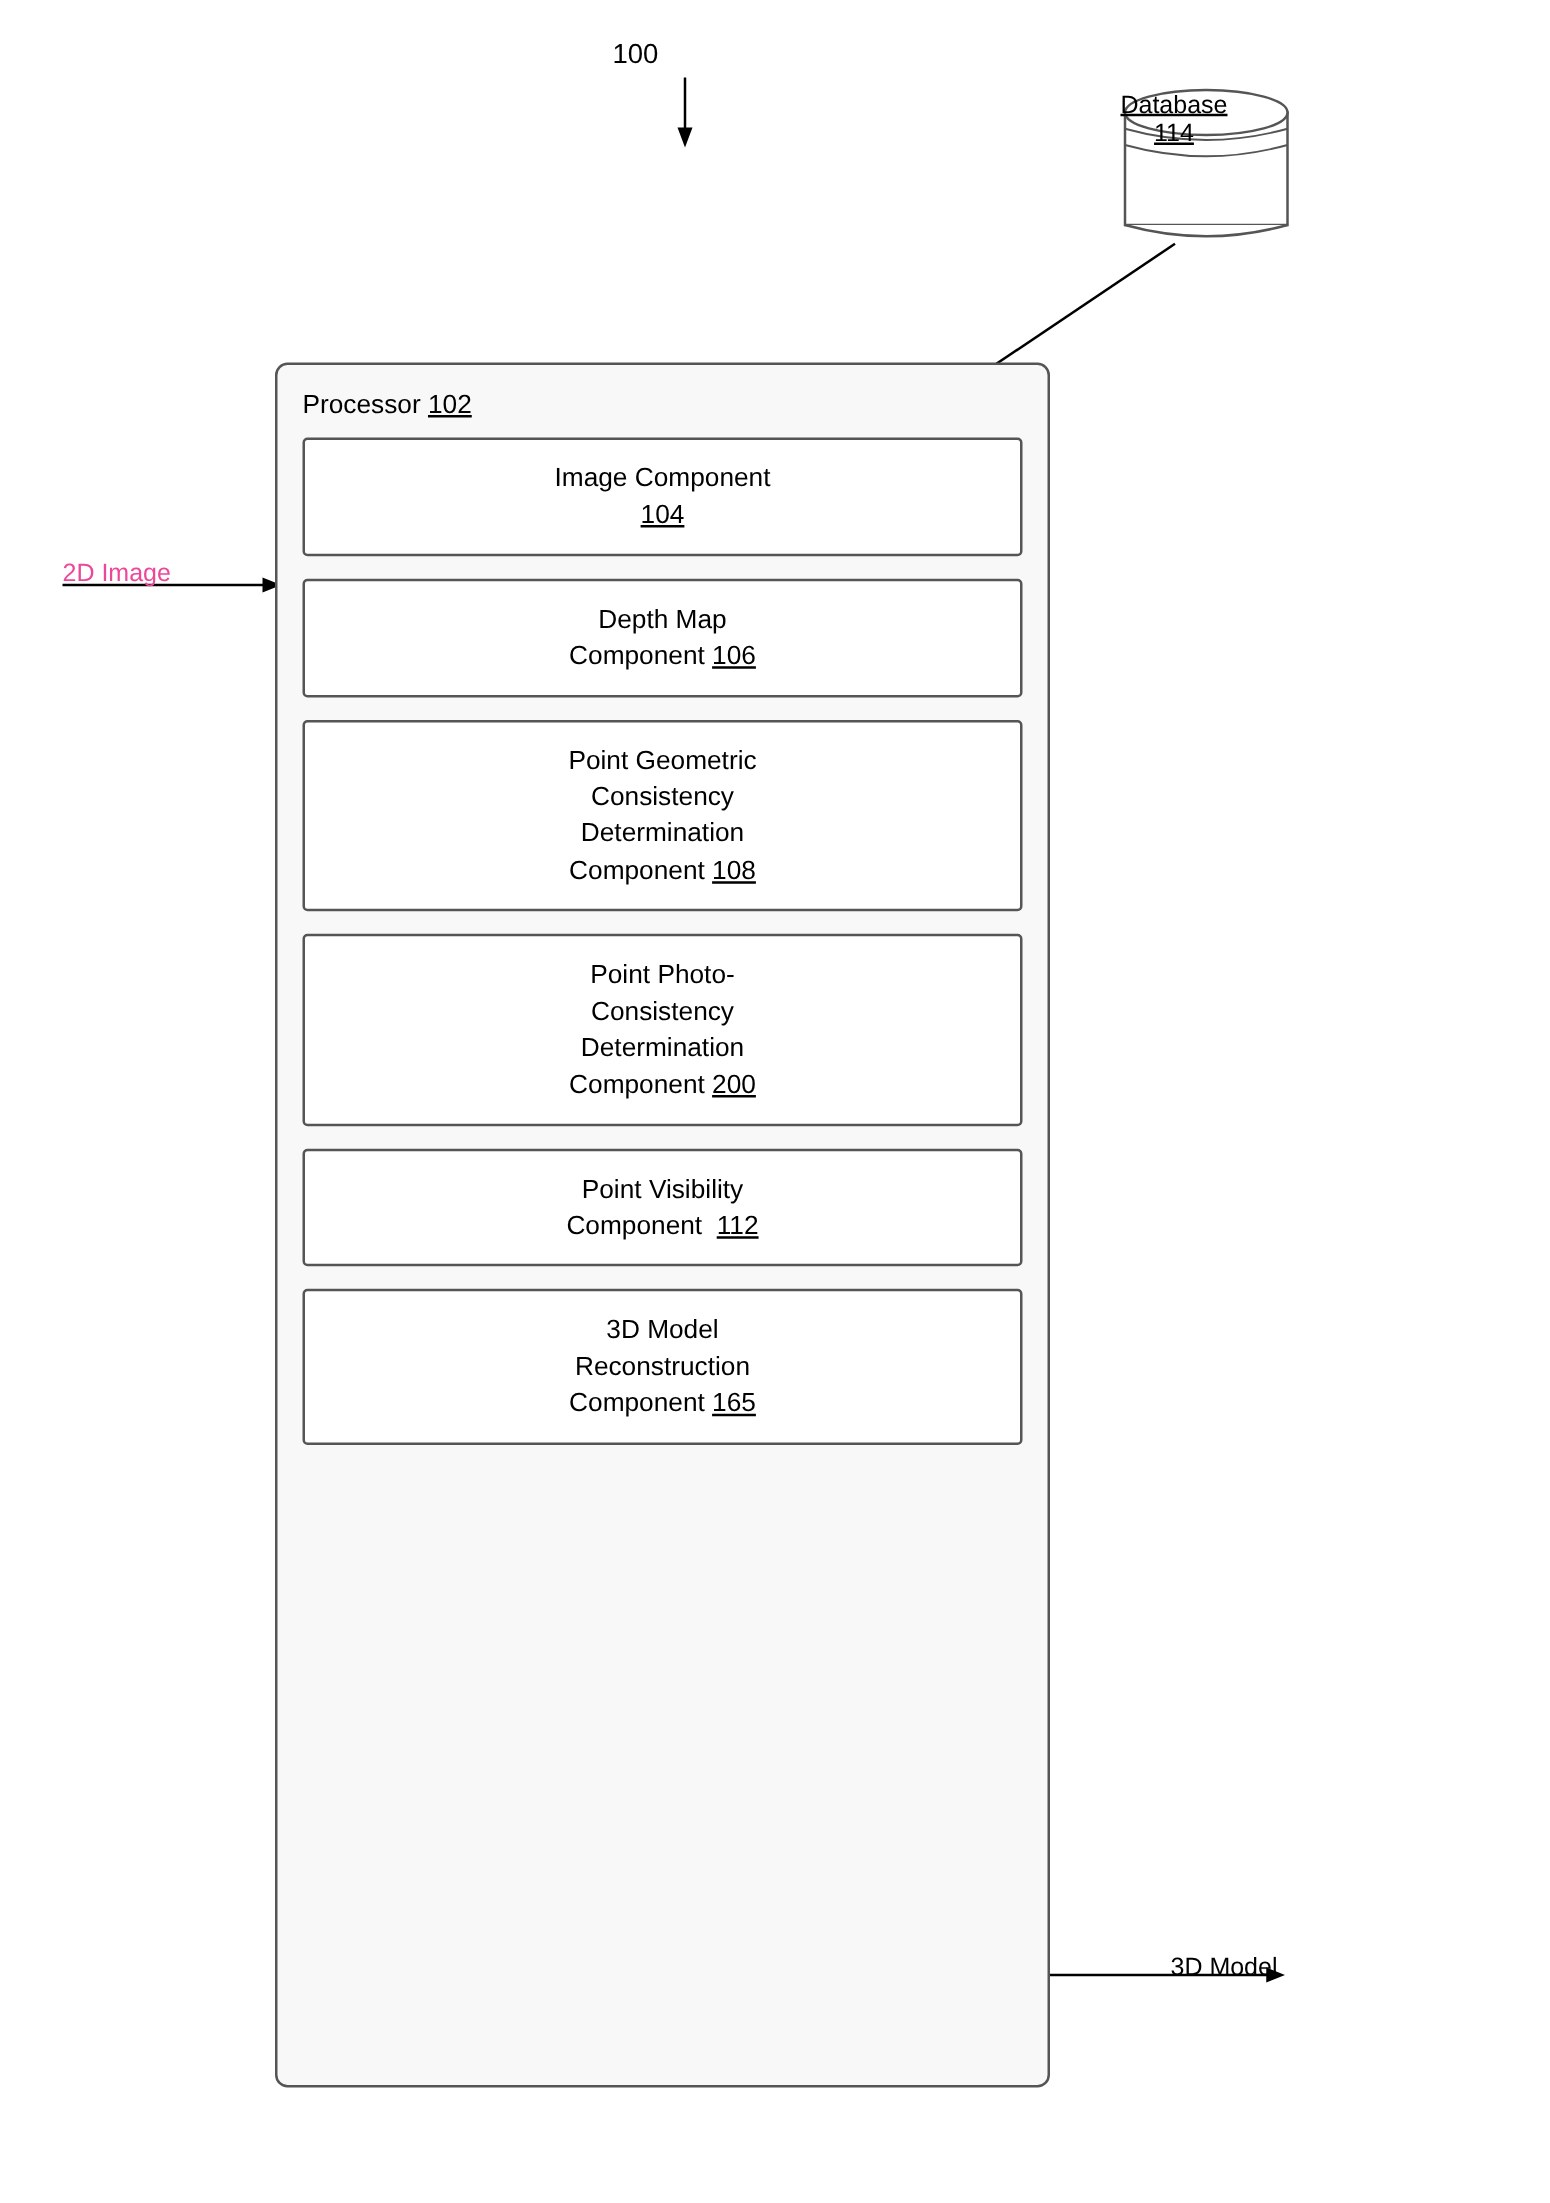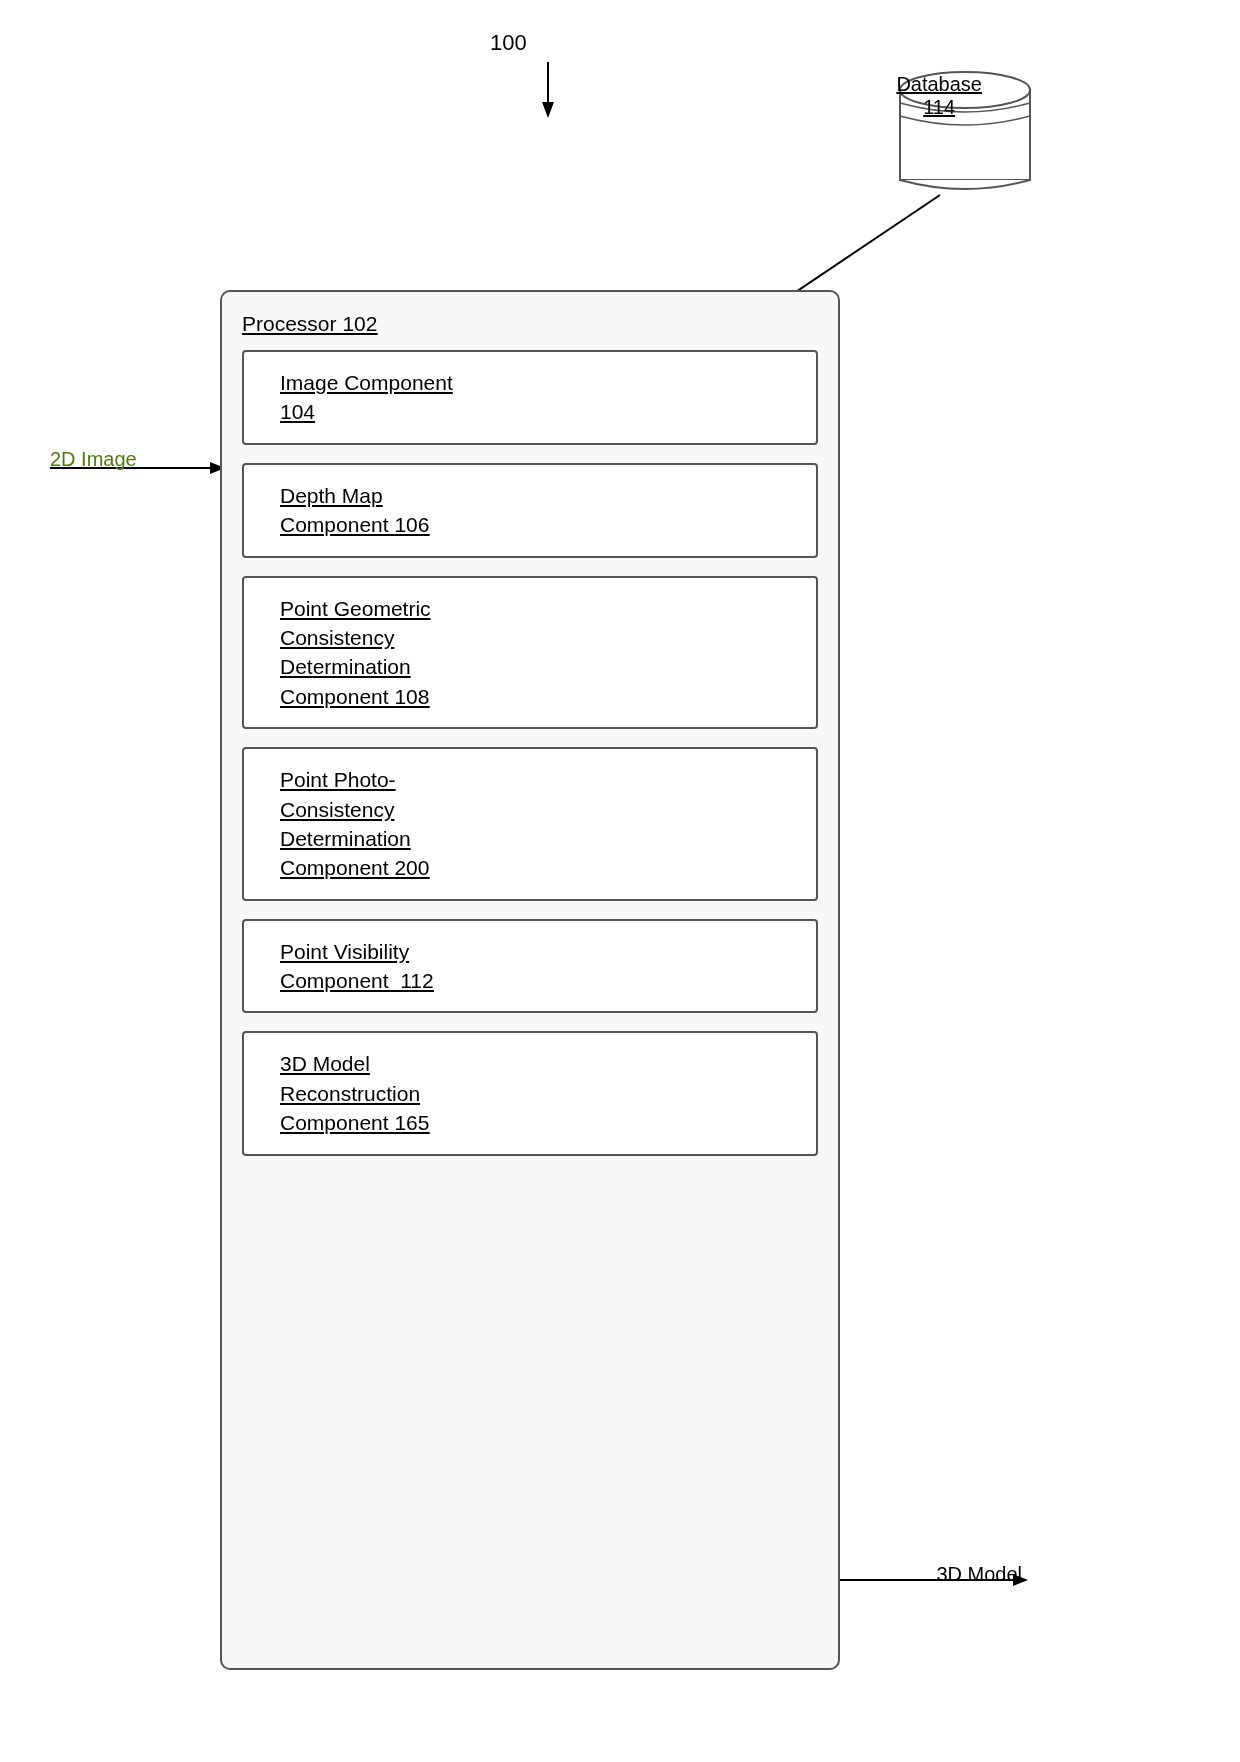--- a/index.html
+++ b/index.html
@@ -51,56 +51,56 @@
     .processor-box {
       position: absolute;
       top: 290px;
       left: 220px;
       width: 620px;
       height: 1380px;
       border: 2px solid #555;
       border-radius: 10px;
       background: #f8f8f8;
       padding: 20px;
-      text-decoration: underline;
     }
 
     .processor-label {
       font-size: 21px;
       color: #000;
       margin-bottom: 14px;
     }
 
     .processor-label span {
       text-decoration: underline;
     }
 
     
     .component-box {
       border: 2px solid #555;
       border-radius: 4px;
       background: #fff;
       margin-bottom: 18px;
       padding: 16px 36px;
+      text-align: center;
       font-size: 21px;
       color: #000;
       line-height: 1.4;
     }
 
     .component-box span {
       text-decoration: underline;
     }
 
     
     .label-2d-image {
       position: absolute;
       top: 448px;
       left: 50px;
       font-size: 20px;
-      color: #4d7c0f;
+      color: #ec4899;
     }
 
     
     .label-3d-model {
       position: absolute;
       top: 1563px;
       right: 90px;
       font-size: 20px;
       color: #000;
     }

